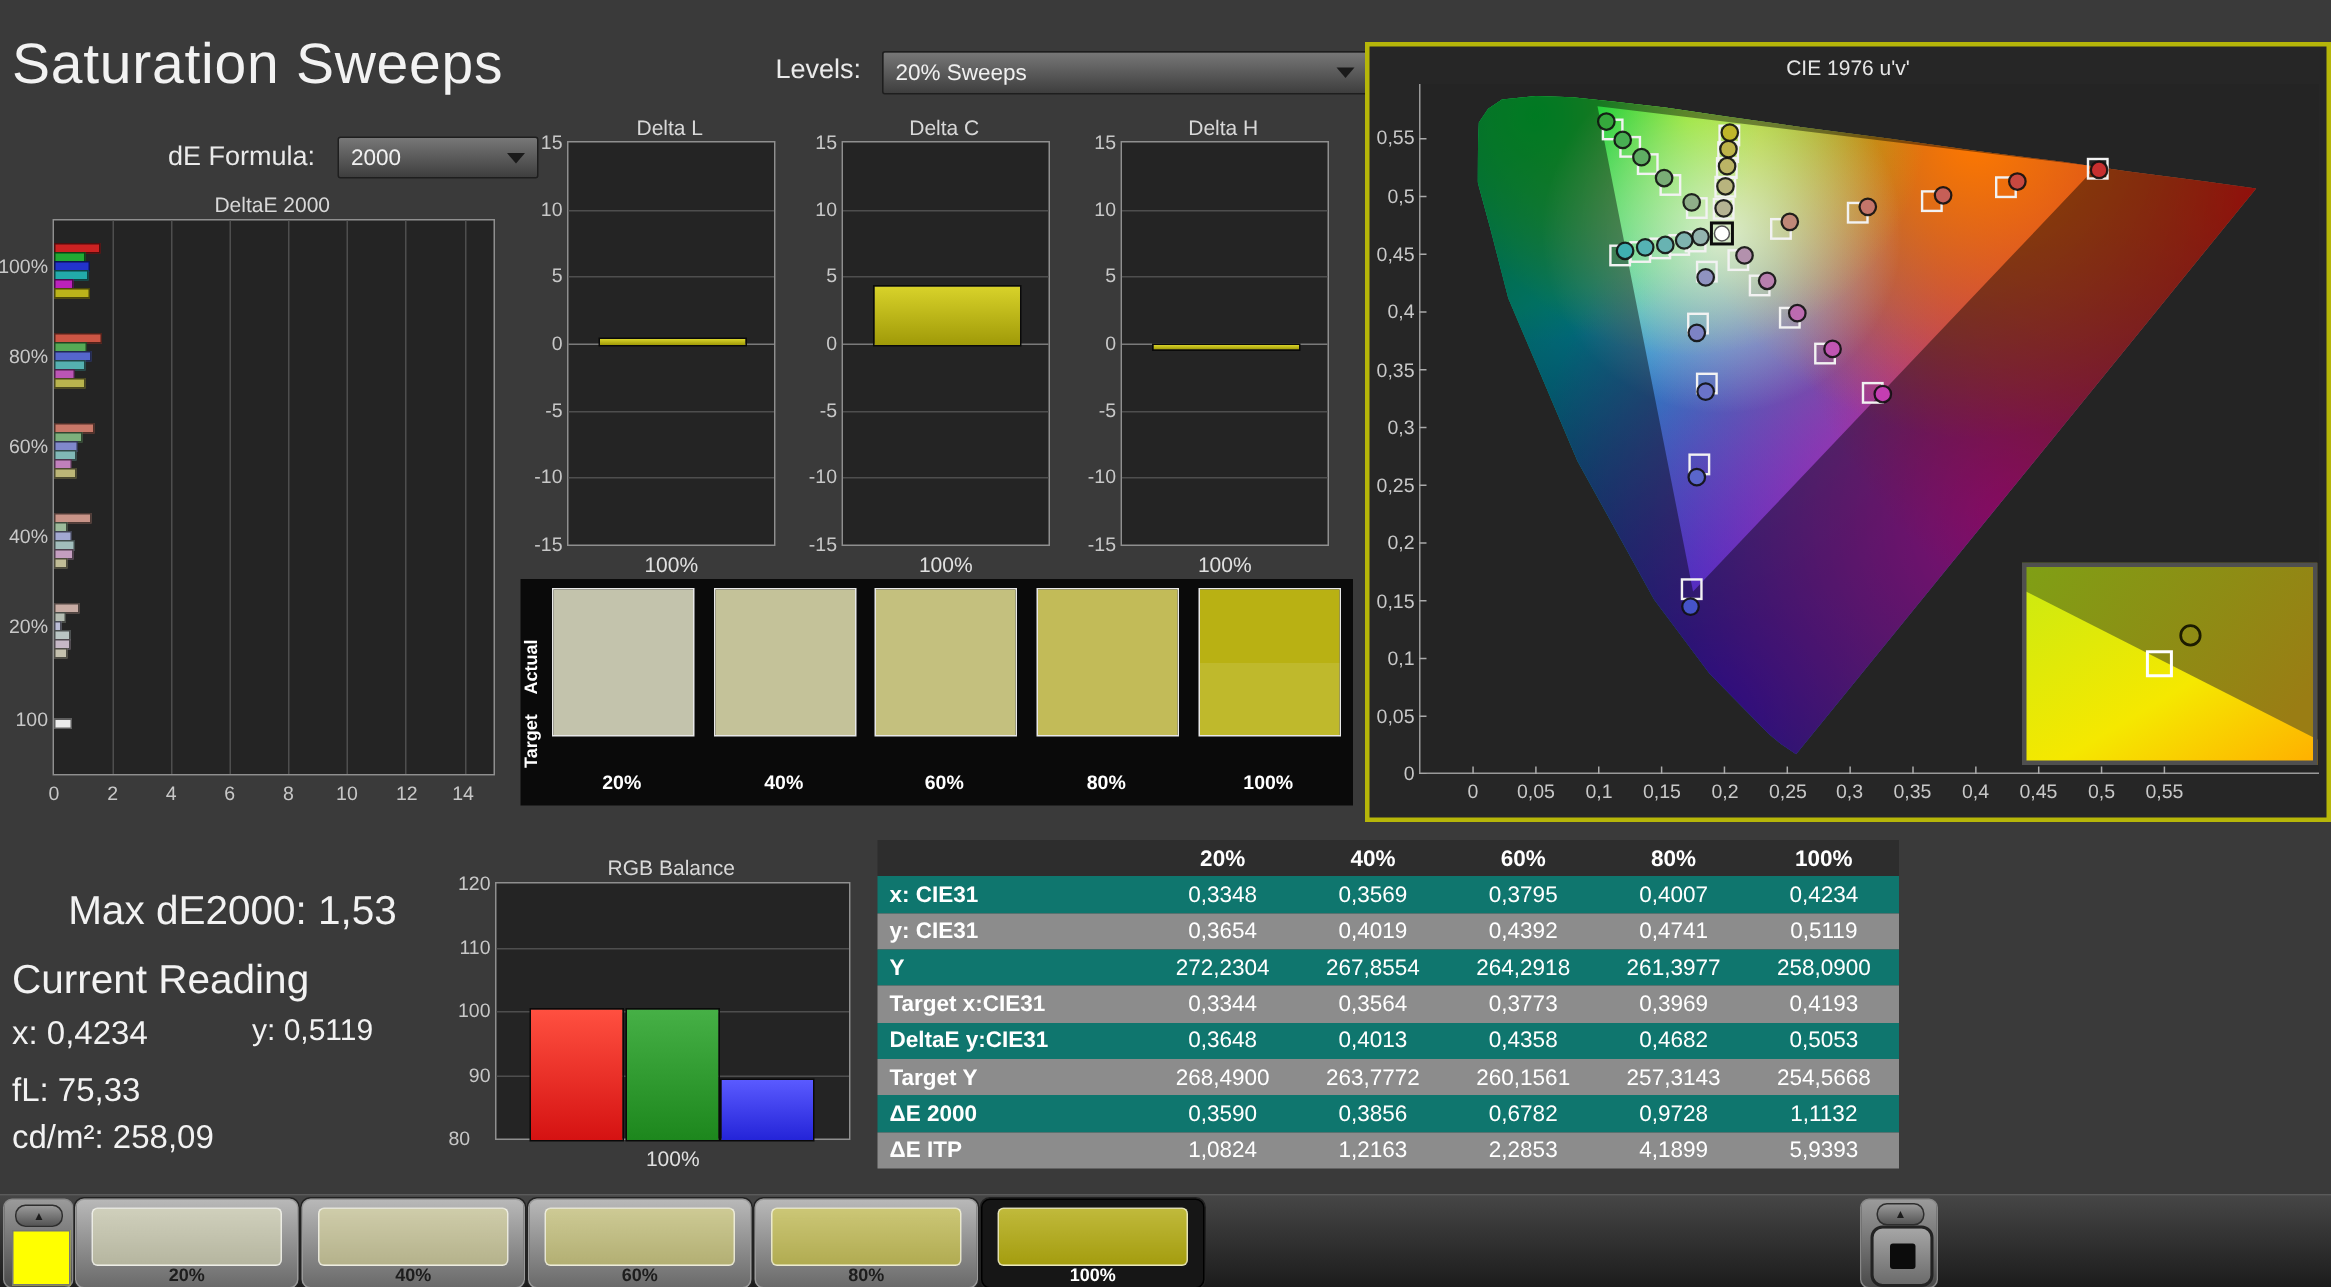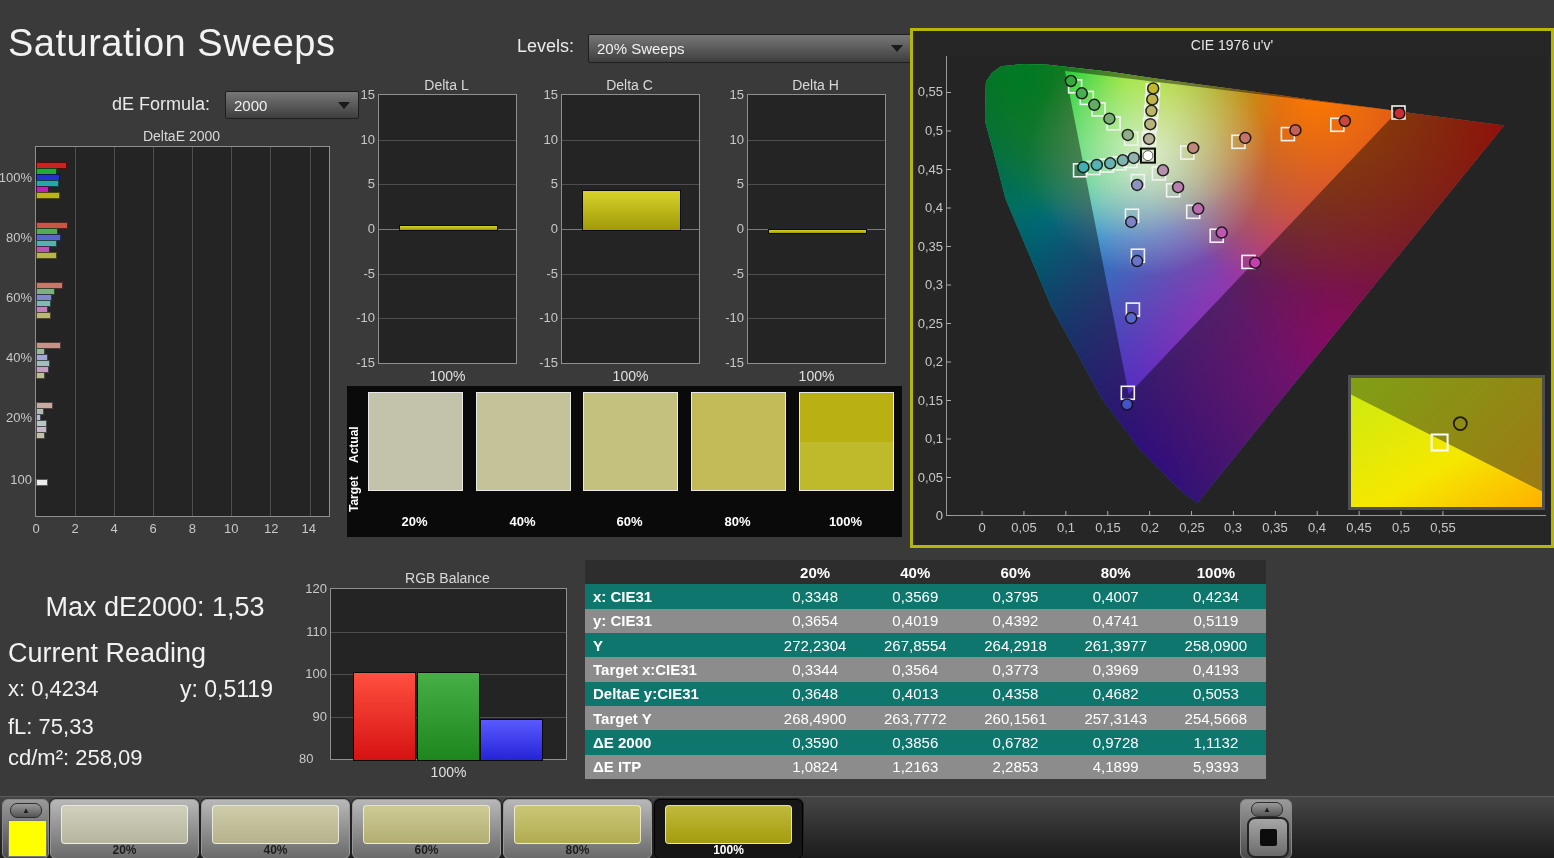--- a/index.html
+++ b/index.html
@@ -387,21 +387,21 @@
       <div class="tick-label" style="left: 0px; top: 131px; width: 30px; text-align: right;">0,45</div>
       <div class="tick-label" style="left: 472px; top: 489px; width: 32px; text-align: center;">0,5</div>
       <div class="tick-label" style="left: 0px; top: 92px; width: 30px; text-align: right;">0,5</div>
       <div class="tick-label" style="left: 514px; top: 489px; width: 32px; text-align: center;">0,55</div>
       <div class="tick-label" style="left: 0px; top: 53px; width: 30px; text-align: right;">0,55</div>
     </div>
 
   <div class="abs reading" style="left:10px;top:592px;width:290px;text-align:center;font-size:27px;">Max dE2000: 1,53</div>
   <div class="abs reading" style="left:8px;top:638px;font-size:27px;">Current Reading</div>
   <div class="abs reading" style="left:8px;top:676px;font-size:22px;">x: 0,4234</div>
-  <div class="abs reading" style="left:180px;top:676px;font-size:23px;text-align:center;">y: 0,5119</div>
+  <div class="abs reading" style="left:168px;top:676px;font-size:20px;text-align:center;">y: 0,5119</div>
   <div class="abs reading" style="left:8px;top:714px;font-size:22px;">fL: 75,33</div>
   <div class="abs reading" style="left:8px;top:745px;font-size:22px;">cd/m²: 258,09</div>
 
   <div class="abs chart-title" style="left:330px;top:570px;width:235px;">RGB Balance</div>
   <div class="plot" id="rgb-plot" style="left:330px;top:588px;width:235px;height:170px;">
       <div class="tick-label" style="left: -32px; top: -8px; width: 28px; text-align: right;">120</div>
       <div class="gridh" style="top: 42.5px;"></div>
       <div class="tick-label" style="left: -32px; top: 34.5px; width: 28px; text-align: right;">110</div>
       <div class="gridh" style="top: 85px;"></div>
       <div class="tick-label" style="left: -32px; top: 77px; width: 28px; text-align: right;">100</div>

